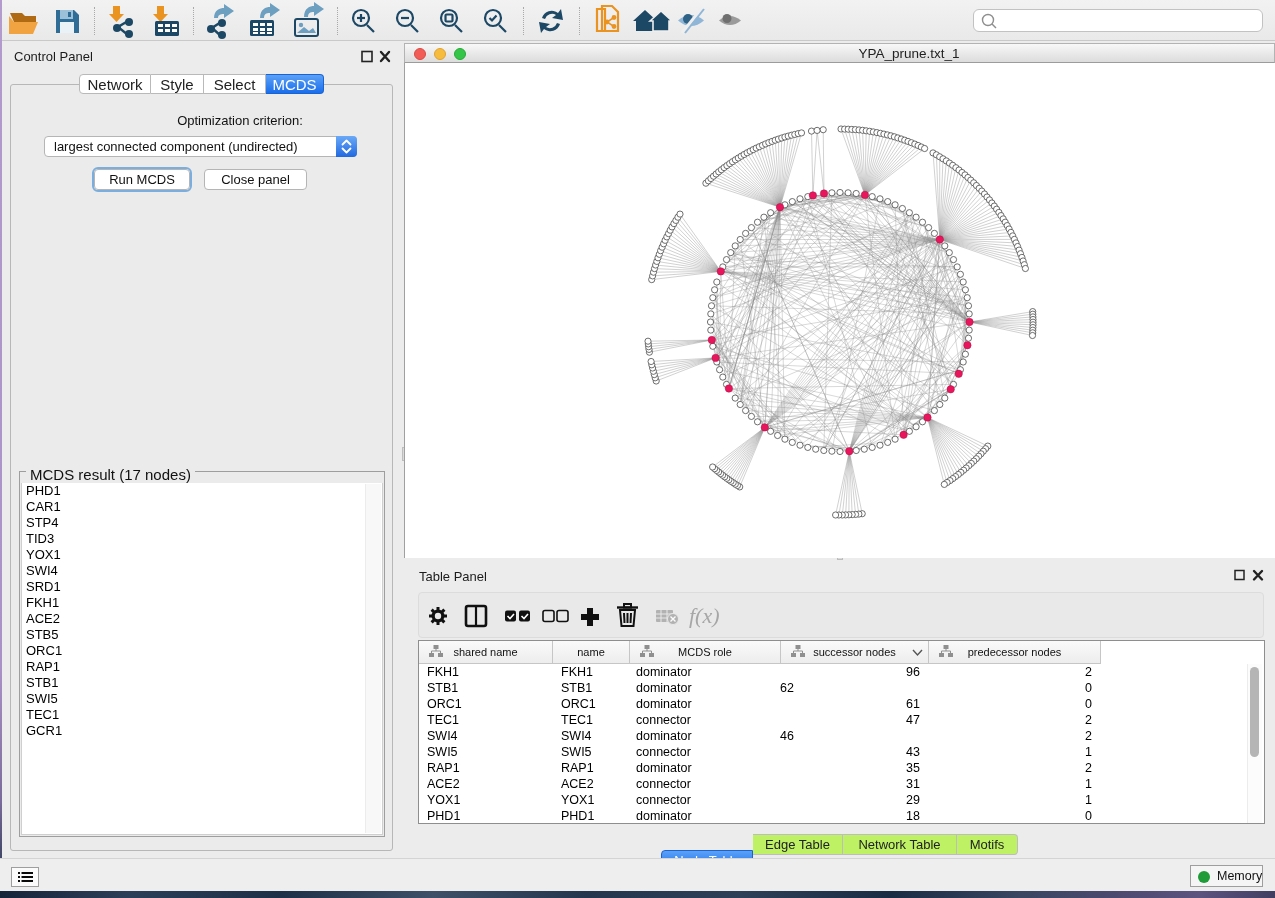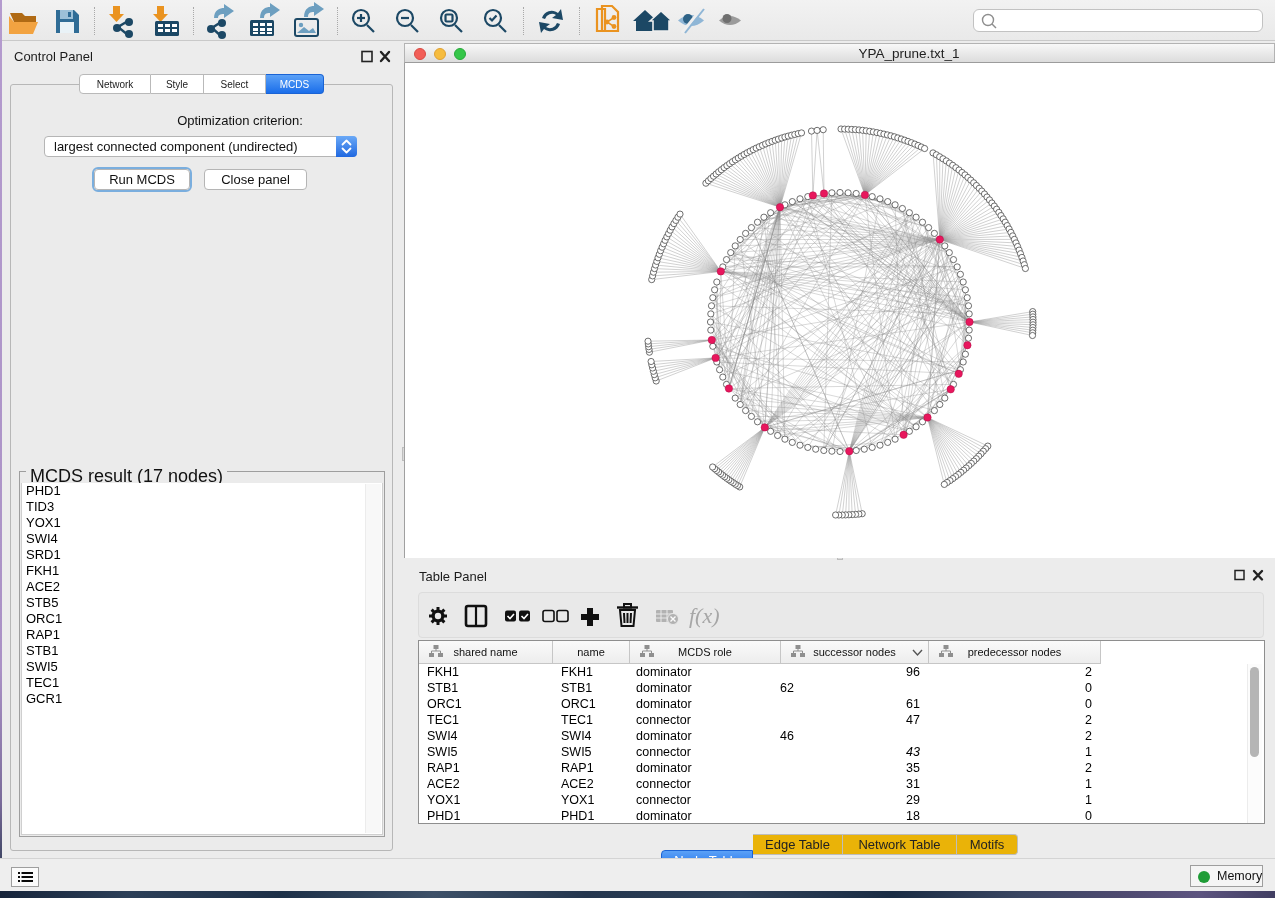--- a/index.html
+++ b/index.html
@@ -10,33 +10,33 @@
 #toolbar { left:0; top:0; width:1275px; height:41px; background:linear-gradient(#f2f2f2,#e9e9e9); border-bottom:1px solid #c9c9c9; }
 .tbsep { position:absolute; top:7px; height:28px; width:0; border-left:1px dotted #a9a9a9; }
 
 #search { left:973px; top:9px; width:290px; height:23px; background:#fff; border:1px solid #c2c2c2; border-radius:6px; }
 
 #cpanel { left:2px; top:41px; width:400px; height:815px; background:#ececec; }
 #cp-title { left:14px; top:49px; font-size:13px; color:#1c1c1c; }
 .winbtn { position:absolute; top:50px; }
 #tabrow { position:absolute; left:77px; top:74px; height:20px; }
 .tab { position:absolute; top:0; height:20px; background:#fff; border:1px solid #b9b9b9; color:#222;
-       font-size:10px; text-align:center; line-height:19px; }
+       font-size:15px; text-align:center; line-height:19px; }
 .tab.sel { background:linear-gradient(#5ba1f7,#1a6eea); color:#fff; border-color:#1a63d4; }
 #tabpane { left:10px; top:84px; width:383px; height:767px; border:1px solid #b7b7b7; border-radius:3px; background:#ebebeb; }
 #optlabel { left:0px; top:113px; width:400px; text-align:center; font-size:13px; color:#111;margin-left:40px; }
 #combo { left:44px; top:136px; width:313px; height:21px; background:#fff; border:1px solid #b5b5b5; border-radius:4px;
          font-size:13px; color:#111; line-height:19px; padding-left:9px; }
 #combo-btn { position:absolute; right:-1px; top:-1px; width:21px; height:21px; border-radius:0 4px 4px 0;
          background:linear-gradient(#6aa9f7,#2068e0); }
 .btn { position:absolute; height:21px; background:#fff; border:1px solid #b5b5b5; border-radius:4px;
        font-size:13px; color:#111; text-align:center; line-height:19px; }
 #runbtn-ring { left:92px; top:167px; width:100px; height:25px; border:2px solid #7aaede; border-radius:6px; background:transparent; }
 #groupbox { left:19px; top:471px; width:366px; height:366px; border:1px solid #9e9e9e; }
-#grouplabel { left:26px; top:466px; background:#ebebeb; padding:0 4px; font-size:18px; color:#111; }
+#grouplabel { left:26px; top:466px; background:#ebebeb; padding:0 4px; font-size:15px; color:#111; }
 #mcdslist { left:21px; top:483px; width:362px; height:352px; background:#fff; border:1px solid #cfcfcf; border-top:none;
             font-size:13px; color:#000; }
 #mcdslist div { height:16px; line-height:16px; padding-left:4px; }
 #mcdsscroll { left:365px; top:484px; width:16px; height:349px; background:#f8f8f8; border-left:1px solid #ececec; }
 
 #vdivider { left:402px; top:43px; width:5px; height:815px; background:#ececec; }
 #nettitle { left:404px; top:43px; width:871px; height:20px;
             background:linear-gradient(#f8f8f8,#dcdcdc); border:1px solid #b3b3b3; border-bottom:1px solid #9c9c9c; }
 .light { position:absolute; top:47.5px; width:12px; height:12px; border-radius:50%; }
 #netname { left:405px; top:46px; width:1008px; text-align:center; font-size:13.5px; color:#222; }
@@ -47,21 +47,21 @@
 #tp-toolbar { left:418px; top:592px; width:846px; height:46px; background:#e9e9e9; border:1px solid #dcdcdc; border-radius:4px; }
 #ttable { left:418px; top:640px; width:847px; height:184px; background:#fff; border:1px solid #8e8e8e; }
 #thead { position:absolute; left:0; top:0; width:682px; height:23px; background:linear-gradient(#fafafa,#ededed);
          border-bottom:1px solid #c6c6c6; font-size:11px; color:#111; }
 .hcell { position:absolute; top:0; height:22px; line-height:22px; text-align:center; border-right:1px solid #c6c6c6; }
 .trow { position:absolute; height:16px; line-height:16px; font-size:12.5px; color:#000; width:845px; }
 .tc { position:absolute; top:0; height:16px; }
 #tscrolltrack { left:1247px; top:664px; width:15px; height:159px; background:#fcfcfc; border-left:1px solid #ececec; }
 #tscrollthumb { left:1250px; top:667px; width:9px; height:90px; background:#b5b5b5; border-radius:4.5px; }
 
-.btab { position:absolute; top:834px; height:21px; background:#eab308; border:1px solid #bdbdbd; font-size:13px;
+.btab { position:absolute; top:834px; height:21px; background:#bef264; border:1px solid #bdbdbd; font-size:13px;
         color:#222; text-align:center; line-height:20px; }
 .btab.sel { background:linear-gradient(#5ba1f7,#1a6eea); color:#fff; border-color:#1a63d4;margin-top:16px; }
 
 #statusbar { left:0; top:858px; width:1275px; height:33px; background:#eeeeee; border-top:1px solid #d4d4d4; }
 #listbtn { left:11px; top:867px; width:28px; height:20px; background:#fbfbfb; border:1px solid #9e9e9e; }
 #membtn { left:1190px; top:865px; width:73px; height:22px; background:#f5f5f5; border:1px solid #9e9e9e;
           font-size:12.5px; color:#111; line-height:21px; text-align:left; padding-left:26px; }
 #memdot { position:absolute; left:7px; top:5px; width:12px; height:12px; border-radius:50%; background:#1f9c37; }
 
 #wallpaper { left:0; top:891px; width:1275px; height:7px;
@@ -204,20 +204,22 @@
 <div class="abs" id="cp-title">Control Panel</div>
 <svg class="winbtn" style="left:361px" width="32" height="13" xmlns="http://www.w3.org/2000/svg">
   <rect x="1" y="1.5" width="10" height="10" fill="none" stroke="#222" stroke-width="1.6"></rect>
   <path d="M20 2 L28 11 M28 2 L20 11" stroke="#222" stroke-width="2.4" stroke-linecap="round"></path>
 </svg>
 <div class="abs" id="tabpane"></div>
 <div class="abs" id="groupbox"></div>
 <div class="abs" id="grouplabel">MCDS result (17 nodes)</div>
 <div class="abs" id="mcdslist">
 <div>PHD1</div>
+    <div>CAR1</div>
+    <div>STP4</div>
     <div>TID3</div>
     <div>YOX1</div>
     <div>SWI4</div>
     <div>SRD1</div>
     <div>FKH1</div>
     <div>ACE2</div>
     <div>STB5</div>
     <div>ORC1</div>
     <div>RAP1</div>
     <div>STB1</div>
@@ -1170,21 +1172,21 @@
     <div class="tc" style="left:9px;">SWI4</div>
     <div class="tc" style="left:143px;">SWI4</div>
     <div class="tc" style="left:218px;">dominator</div>
     <div class="tc" style="left:362px; width:140px; text-align:left;">46</div>
     <div class="tc" style="left:510px; width:164px; text-align:right;">2</div>
   </div>
 <div class="trow" style="left:418px; top:744px;">
     <div class="tc" style="left:9px;">SWI5</div>
     <div class="tc" style="left:143px;">SWI5</div>
     <div class="tc" style="left:218px;">connector</div>
-    <div class="tc" style="left:362px; width:140px; text-align:right;font-style:italic;">43</div>
+    <div class="tc" style="left:362px; width:140px; text-align:right;">43</div>
     <div class="tc" style="left:510px; width:164px; text-align:right;">1</div>
   </div>
 <div class="trow" style="left:418px; top:760px;">
     <div class="tc" style="left:9px;">RAP1</div>
     <div class="tc" style="left:143px;">RAP1</div>
     <div class="tc" style="left:218px;">dominator</div>
     <div class="tc" style="left:362px; width:140px; text-align:right;">35</div>
     <div class="tc" style="left:510px; width:164px; text-align:right;">2</div>
   </div>
 <div class="trow" style="left:418px; top:776px;">

